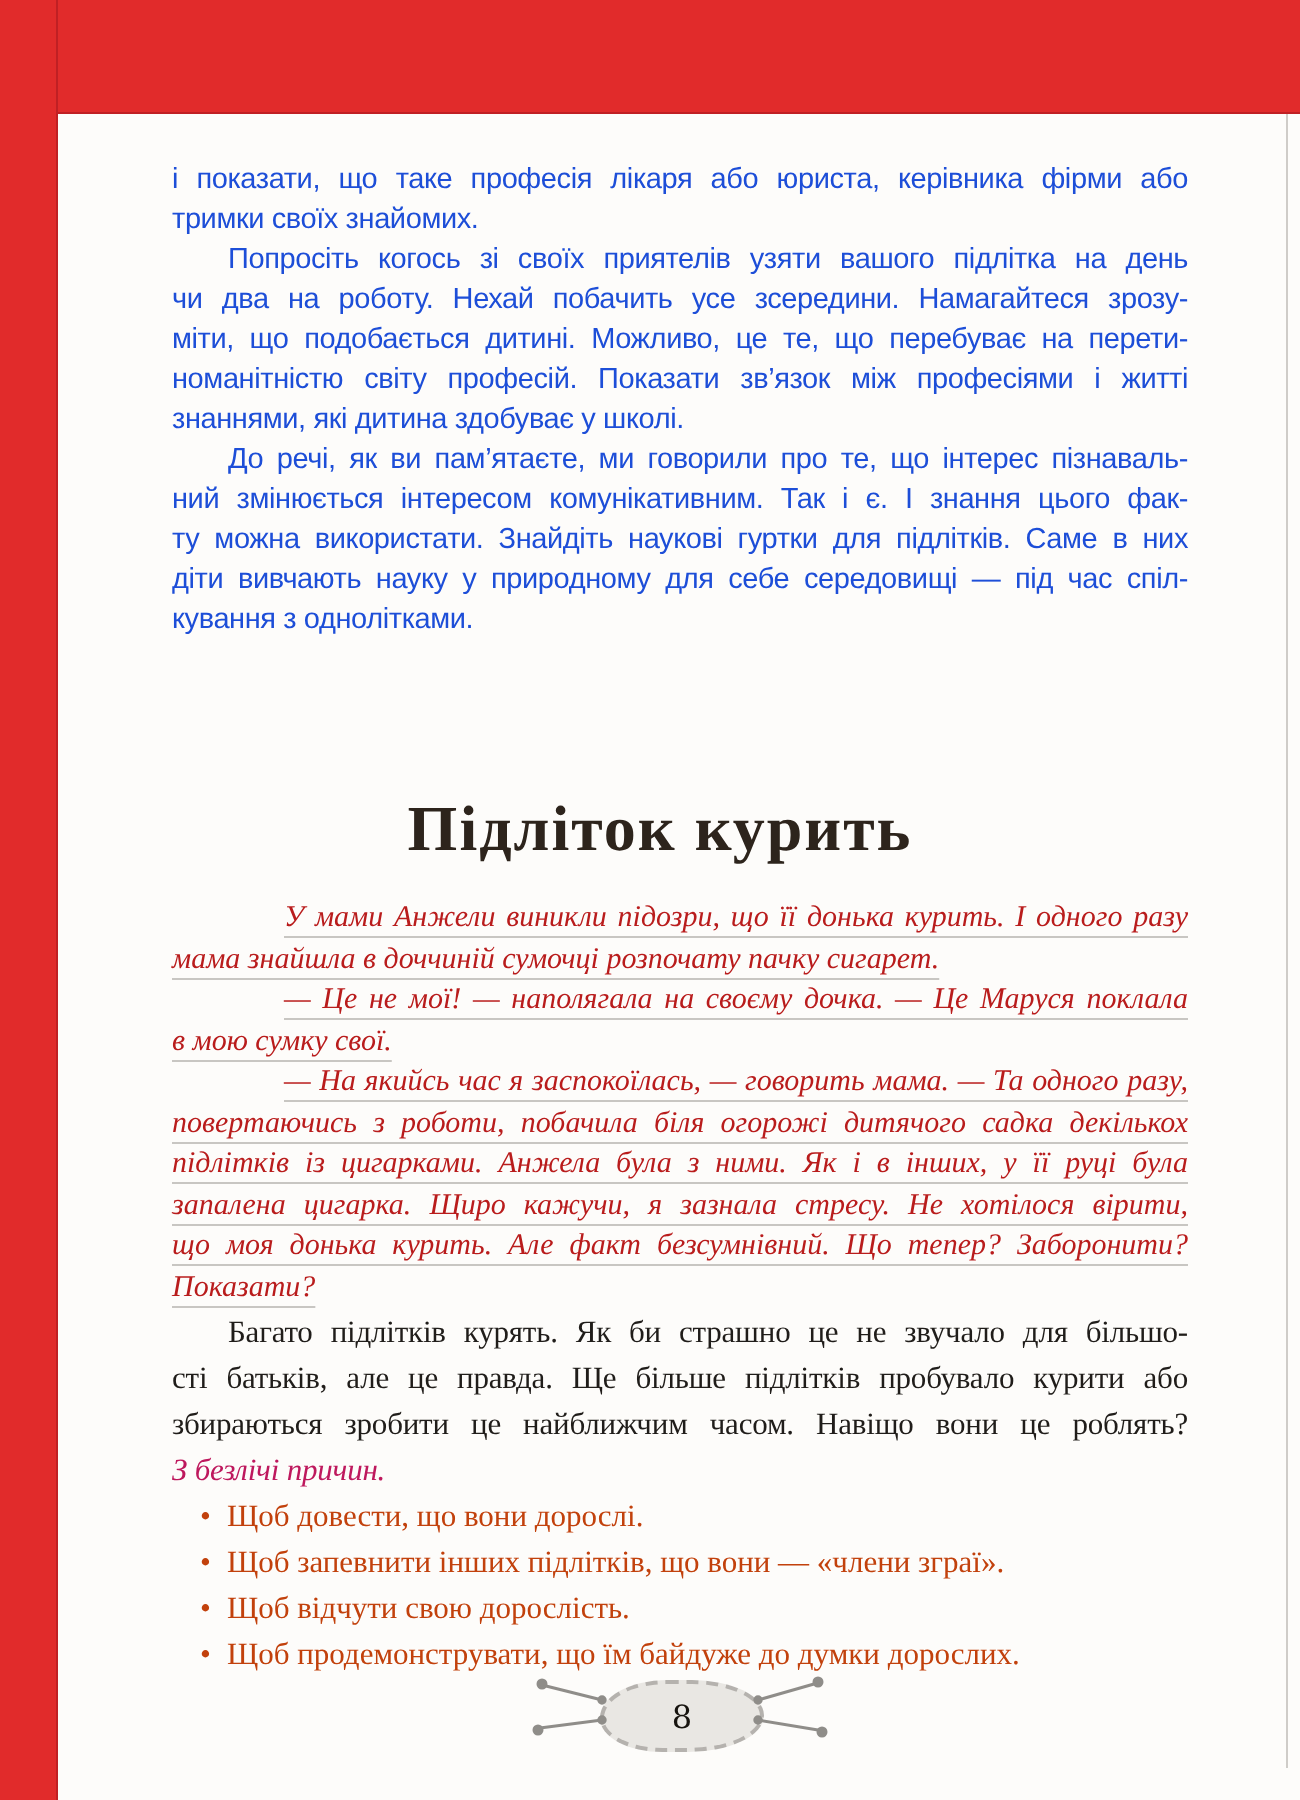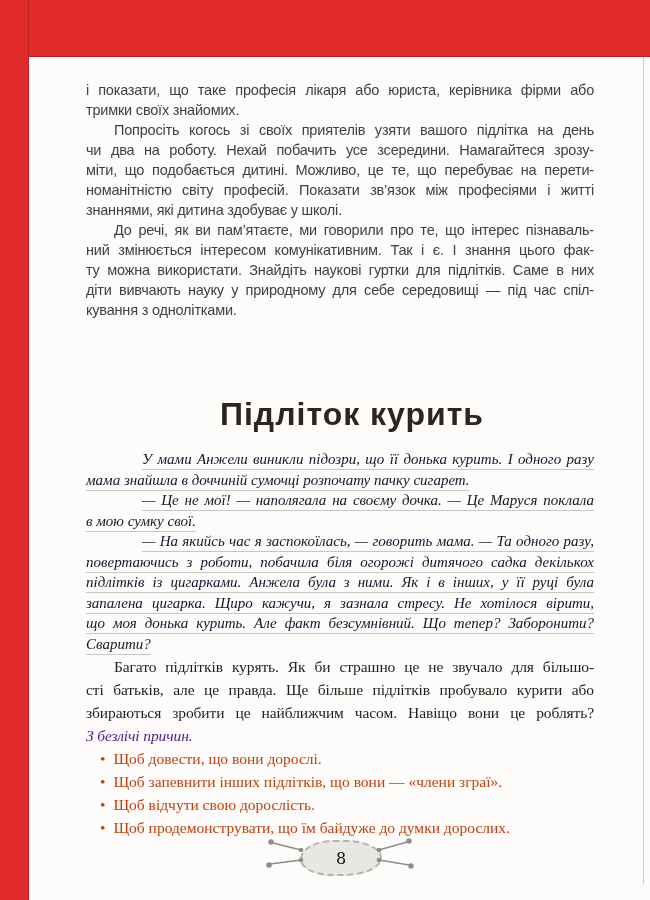--- a/index.html
+++ b/index.html
@@ -22,33 +22,33 @@
   .edge-line {
     position:absolute; left:643px; top:57px; width:1px; height:827px;
     background:#cfccc8;
   }
   .block { position:absolute; left:86px; width:508px; }
   .line { text-align:justify; text-justify:inter-word; }
   .line.fill { text-align-last:justify; }
   .line.indent { text-indent:28px; }
 
   
-  .intro { top:80px; color:#404040; font-family:"Liberation Sans", sans-serif;
+  .intro { top:80px; color:#1d4ed8; font-family:"Liberation Sans", sans-serif;
            font-size:14.5px; line-height:20px; letter-spacing:-0.2px; }
 
   
   .heading {
-    position:absolute; left:98px; width:508px; top:392px; margin:0;
-    font-family:Liberation Sans, sans-serif; font-weight:bold;
+    position:absolute; left:76px; width:508px; top:392px; margin:0;
+    font-family:Liberation Serif, serif; font-weight:bold;
     font-size:32px; line-height:44px; letter-spacing:1px;
     color:#2d241c; text-align:center;
   }
 
   
-  .story { top:449px; color:#0f172a; font-style:italic;
+  .story { top:449px; color:#b91c1c; font-style:italic;
            font-family:"Liberation Serif", serif;
            font-size:15px; line-height:20.5px; }
   .story .line { text-decoration:underline; text-decoration-color:#c8c6c2;
                  text-decoration-thickness:1px; text-underline-offset:5px; }
   .story .line.indent { text-indent:56px; }
 
   
   .body2 { top:655px; color:#201d1a; font-size:15.5px; line-height:23px;
            letter-spacing:-0.1px; }
   .body2 .line.accent { font-style:italic; }
@@ -99,29 +99,29 @@
 
   <div class="line indent fill">У мами Анжели виникли підозри, що її донька курить. І одного разу</div>
       <div class="line">мама знайшла в доччиній сумочці розпочату пачку сигарет.</div>
       <div class="line indent fill">— Це не мої! — наполягала на своєму дочка. — Це Маруся поклала</div>
       <div class="line">в мою сумку свої.</div>
       <div class="line indent fill">— На якийсь час я заспокоїлась, — говорить мама. — Та одного разу,</div>
       <div class="line fill">повертаючись з роботи, побачила біля огорожі дитячого садка декількох</div>
       <div class="line fill">підлітків із цигарками. Анжела була з ними. Як і в інших, у її руці була</div>
       <div class="line fill">запалена цигарка. Щиро кажучи, я зазнала стресу. Не хотілося вірити,</div>
       <div class="line fill">що моя донька курить. Але факт безсумнівний. Що тепер? Заборонити?</div>
-      <div class="line">Сварити?</div>
+      <div class="line">Показати?</div>
     </div>
 
   <div class="block body2">
 
   <div class="line indent fill">Багато підлітків курять. Як би страшно це не звучало для більшо-</div>
       <div class="line fill">сті батьків, але це правда. Ще більше підлітків пробувало курити або</div>
       <div class="line fill">збираються зробити це найближчим часом. Навіщо вони це роблять?</div>
-      <div class="line accent" style="color: #4c1d95;">З безлічі причин.</div>
+      <div class="line accent" style="color: #be185d;">З безлічі причин.</div>
     </div>
 
   <div class="block bullets">
 
   <div class="line bullet">
       <span class="marker">•</span><span>Щоб довести, що вони дорослі.</span>
     </div>
       <div class="line bullet">
       <span class="marker">•</span><span>Щоб запевнити інших підлітків, що вони — «члени зграї».</span>
     </div>

